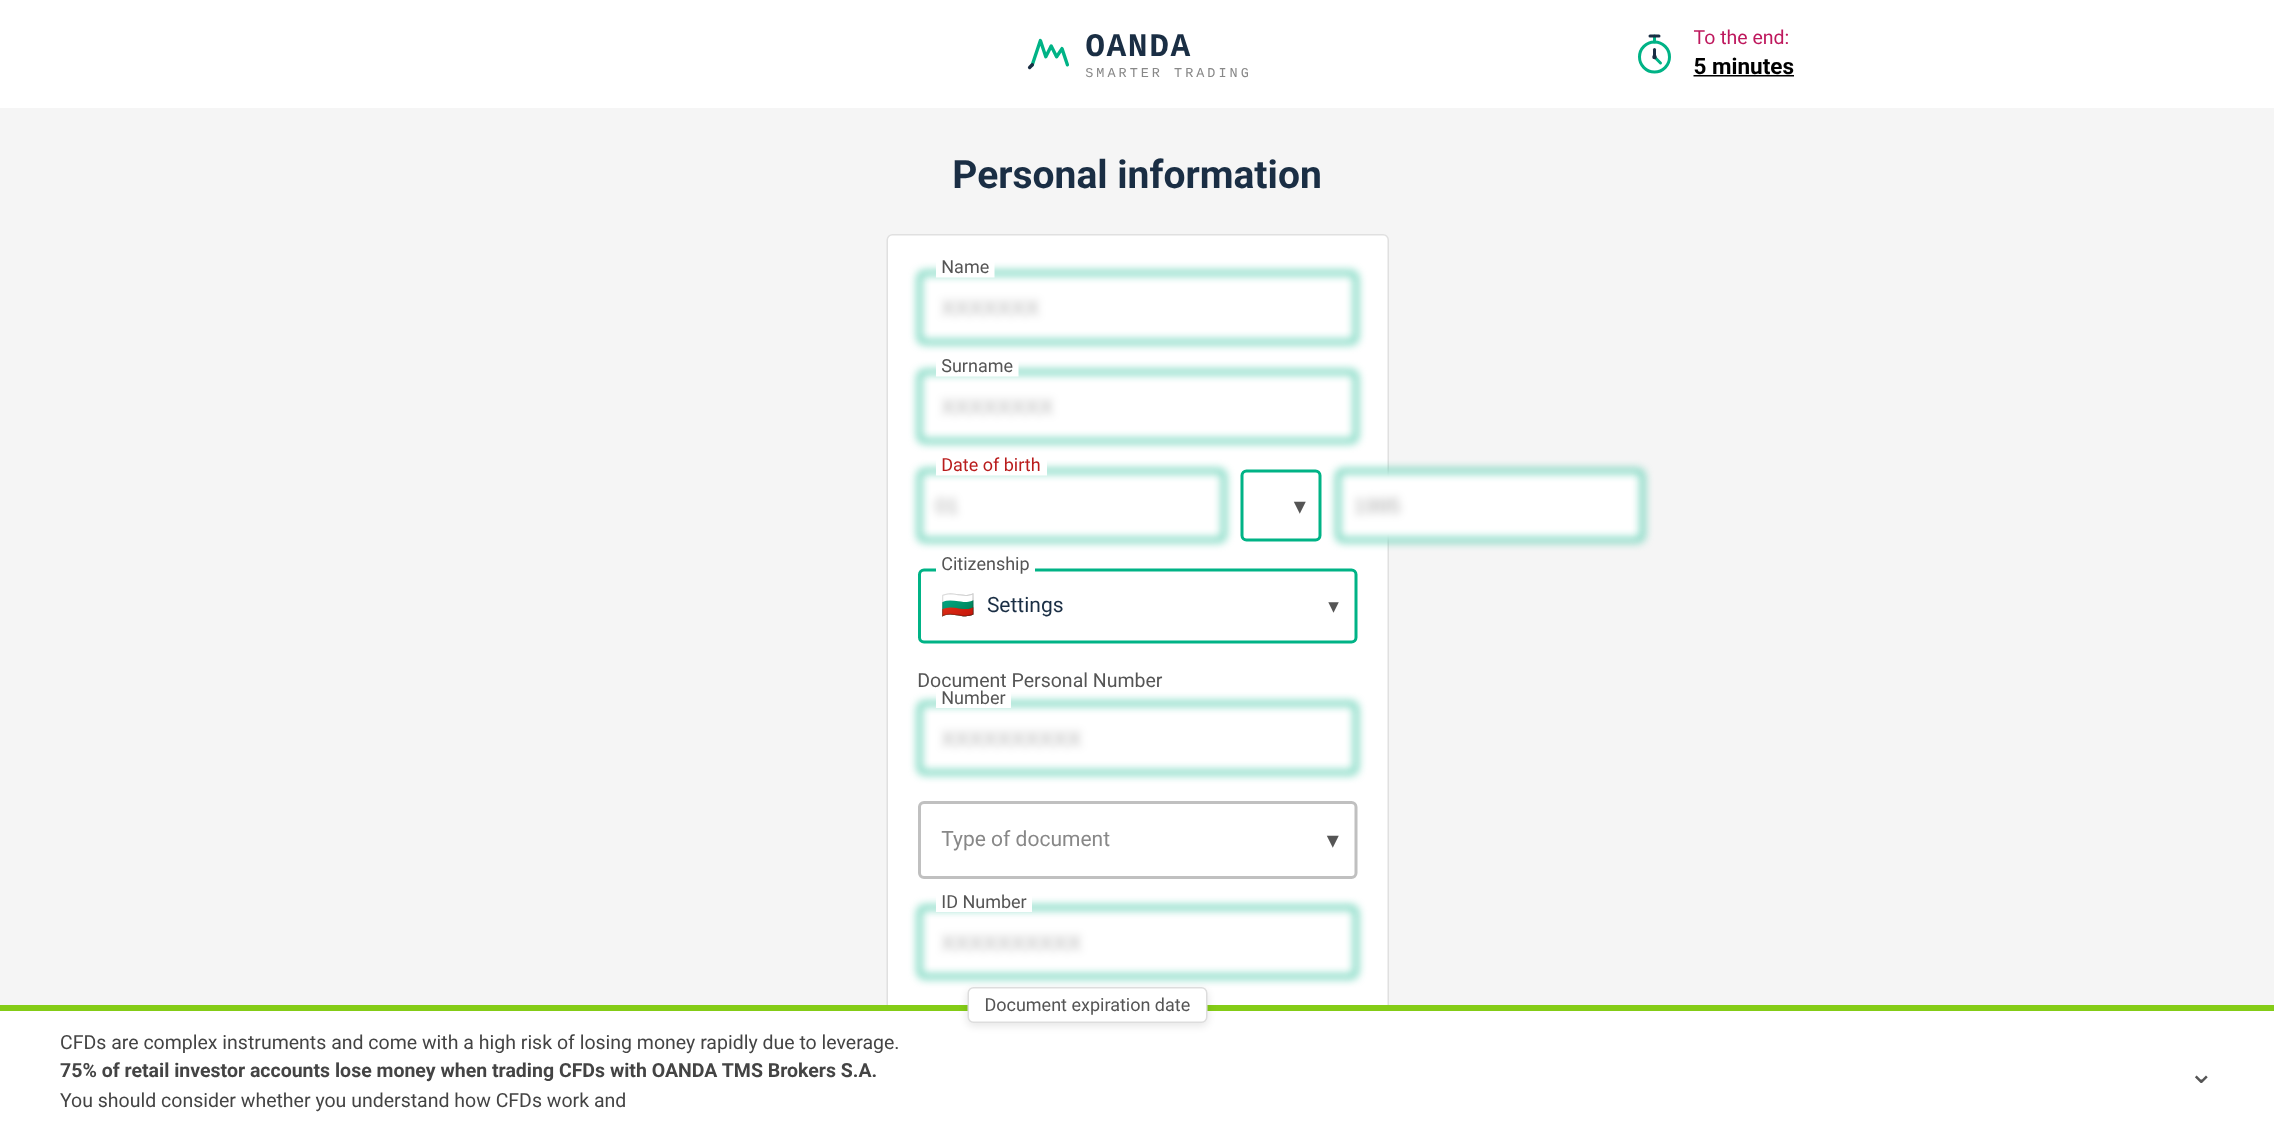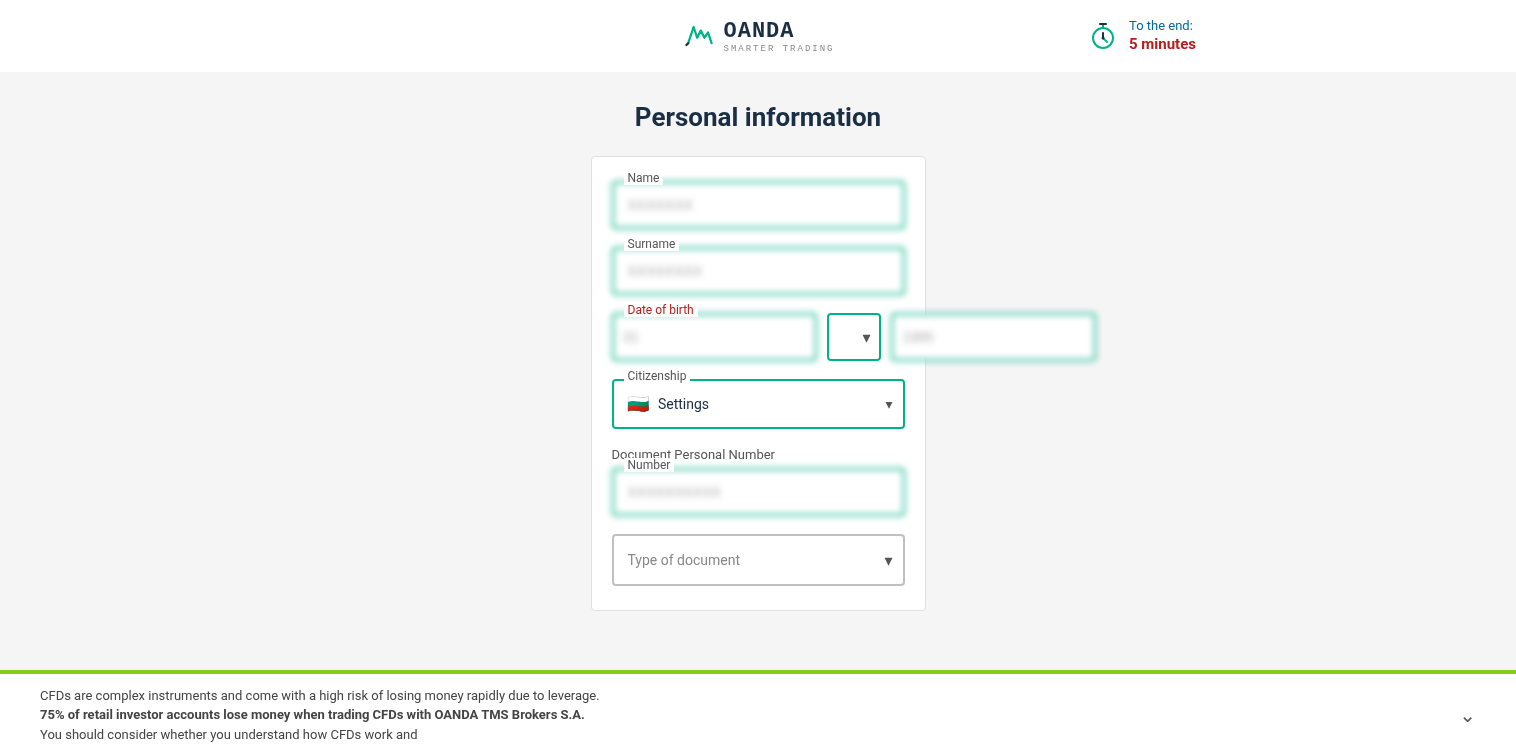--- a/index.html
+++ b/index.html
@@ -57,26 +57,27 @@
       height: 32px;
       color: #00b386;
     }
     .timer-text {
       display: flex;
       flex-direction: column;
       line-height: 1.3;
     }
     .timer-label {
       font-size: 13px;
-      color: #0369a1;
+      color: #be185d;
     }
     .timer-value {
       font-size: 15px;
       font-weight: 700;
-      color: #b91c1c;
+      color: #000000;
+      text-decoration: underline;
     }
 
     
     .main-content {
       display: flex;
       flex-direction: column;
       align-items: center;
       padding: 30px 20px 20px;
     }
     .page-title {
@@ -443,20 +444,28 @@
       <select class="type-doc-select">
         <option value="" disabled="" selected=""></option>
         <option>Passport</option>
         <option>ID Card</option>
         <option>Driver's License</option>
       </select>
       <span style="position:absolute;left:16px;top:50%;transform:translateY(-50%);font-size:14px;color:#888;pointer-events:none;">Type of document</span>
       <span class="type-doc-chevron">▾</span>
     </div>
 
+    <div class="id-number-wrapper" style="position:relative;">
+      <span class="id-number-label">ID Number</span>
+      <input class="id-number-input" type="text" value="XXXXXXXXXX" style="">
+      
+      <div class="doc-expiry-tooltip">
+        <span>Document expiration date</span>
+      </div>
+    </div>
 
   </div>
 </div>
 
 <div class="cookie-settings">
   <span>Cookie Settings</span>
 </div>
 
 <div class="disclaimer-bar">
   <div class="disclaimer-text">

